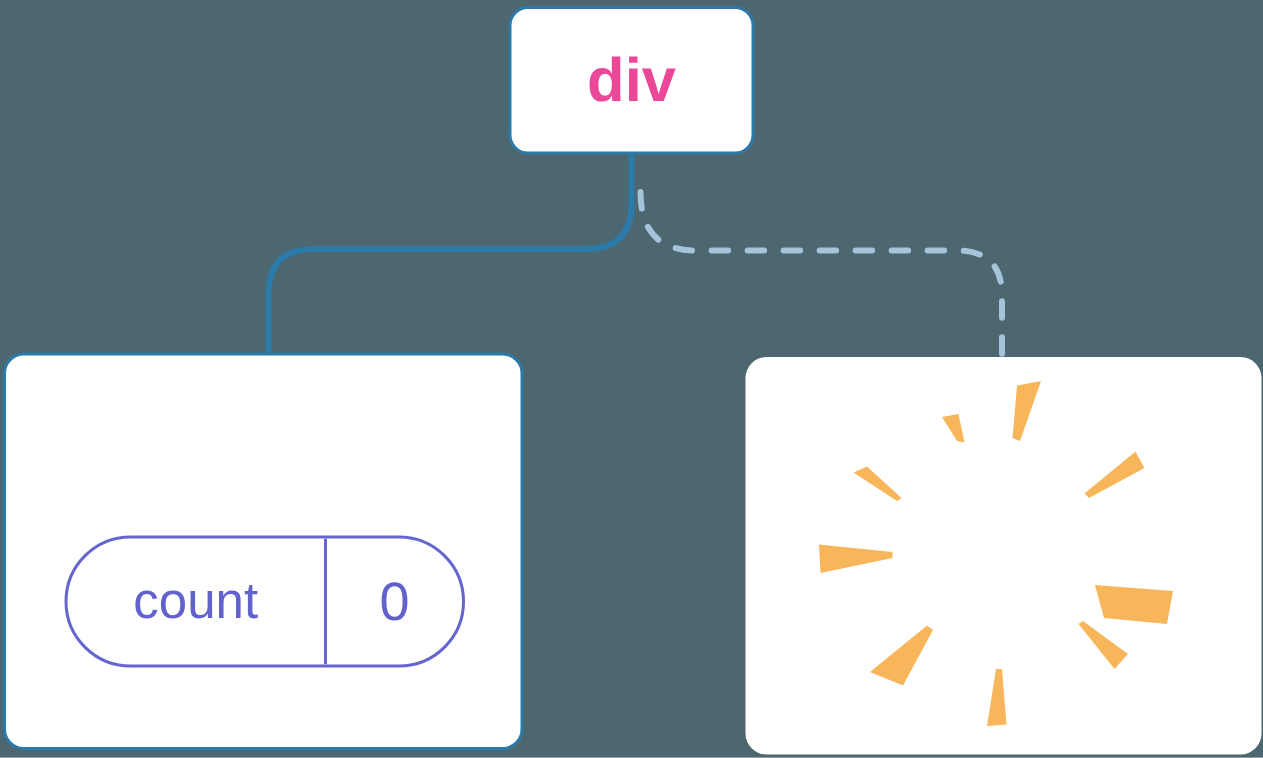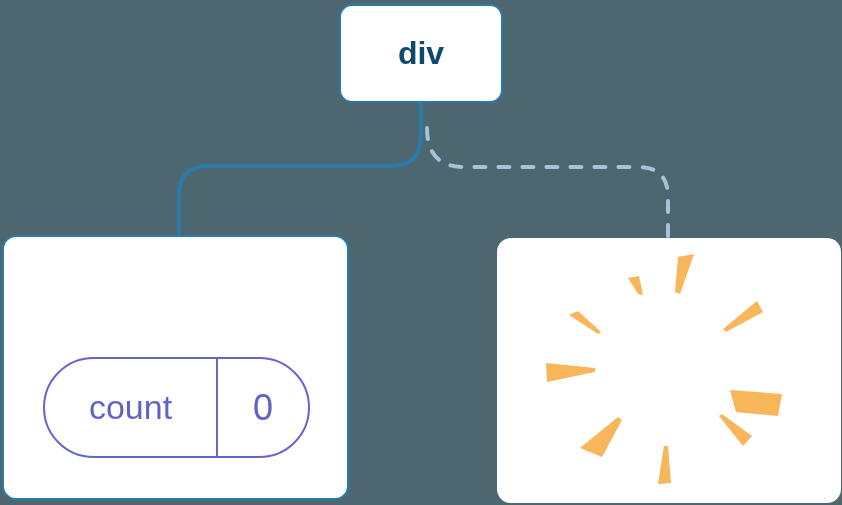--- a/index.html
+++ b/index.html
@@ -20,23 +20,23 @@
   }
 
   .div-node {
     left: 339px; top: 4px;
     width: 164px; height: 99px;
     border: 2.5px solid #2b7aa9;
     border-radius: 13px;
     display: flex;
     align-items: center;
     justify-content: center;
-    font-size: 32px;
+    font-size: 41px;
     font-weight: 600;
-    color: #0c4a6e;
+    color: #ec4899;
   }
 
   .counter-node {
     left: 2px; top: 235px;
     width: 347px; height: 265px;
     border: 2px solid #2b7aa9;
     border-radius: 14px;
   }
 
   .counter-title {
@@ -46,21 +46,21 @@
     text-align: center;
     font-size: 40px;
     font-weight: 600;
     color: #1e7aa0;
     line-height: 42px;
   }
 
   .state-pill {
     position: absolute;
     left: 39px; top: 120px;
-    width: 267px; height: 101px;
+    width: 267px; height: 88px;
     border: 2px solid #6565cf;
     border-radius: 51px;
     box-sizing: border-box;
     display: flex;
     align-items: stretch;
     overflow: hidden;
   }
 
   .pill-key {
     flex: 0 0 171px;

